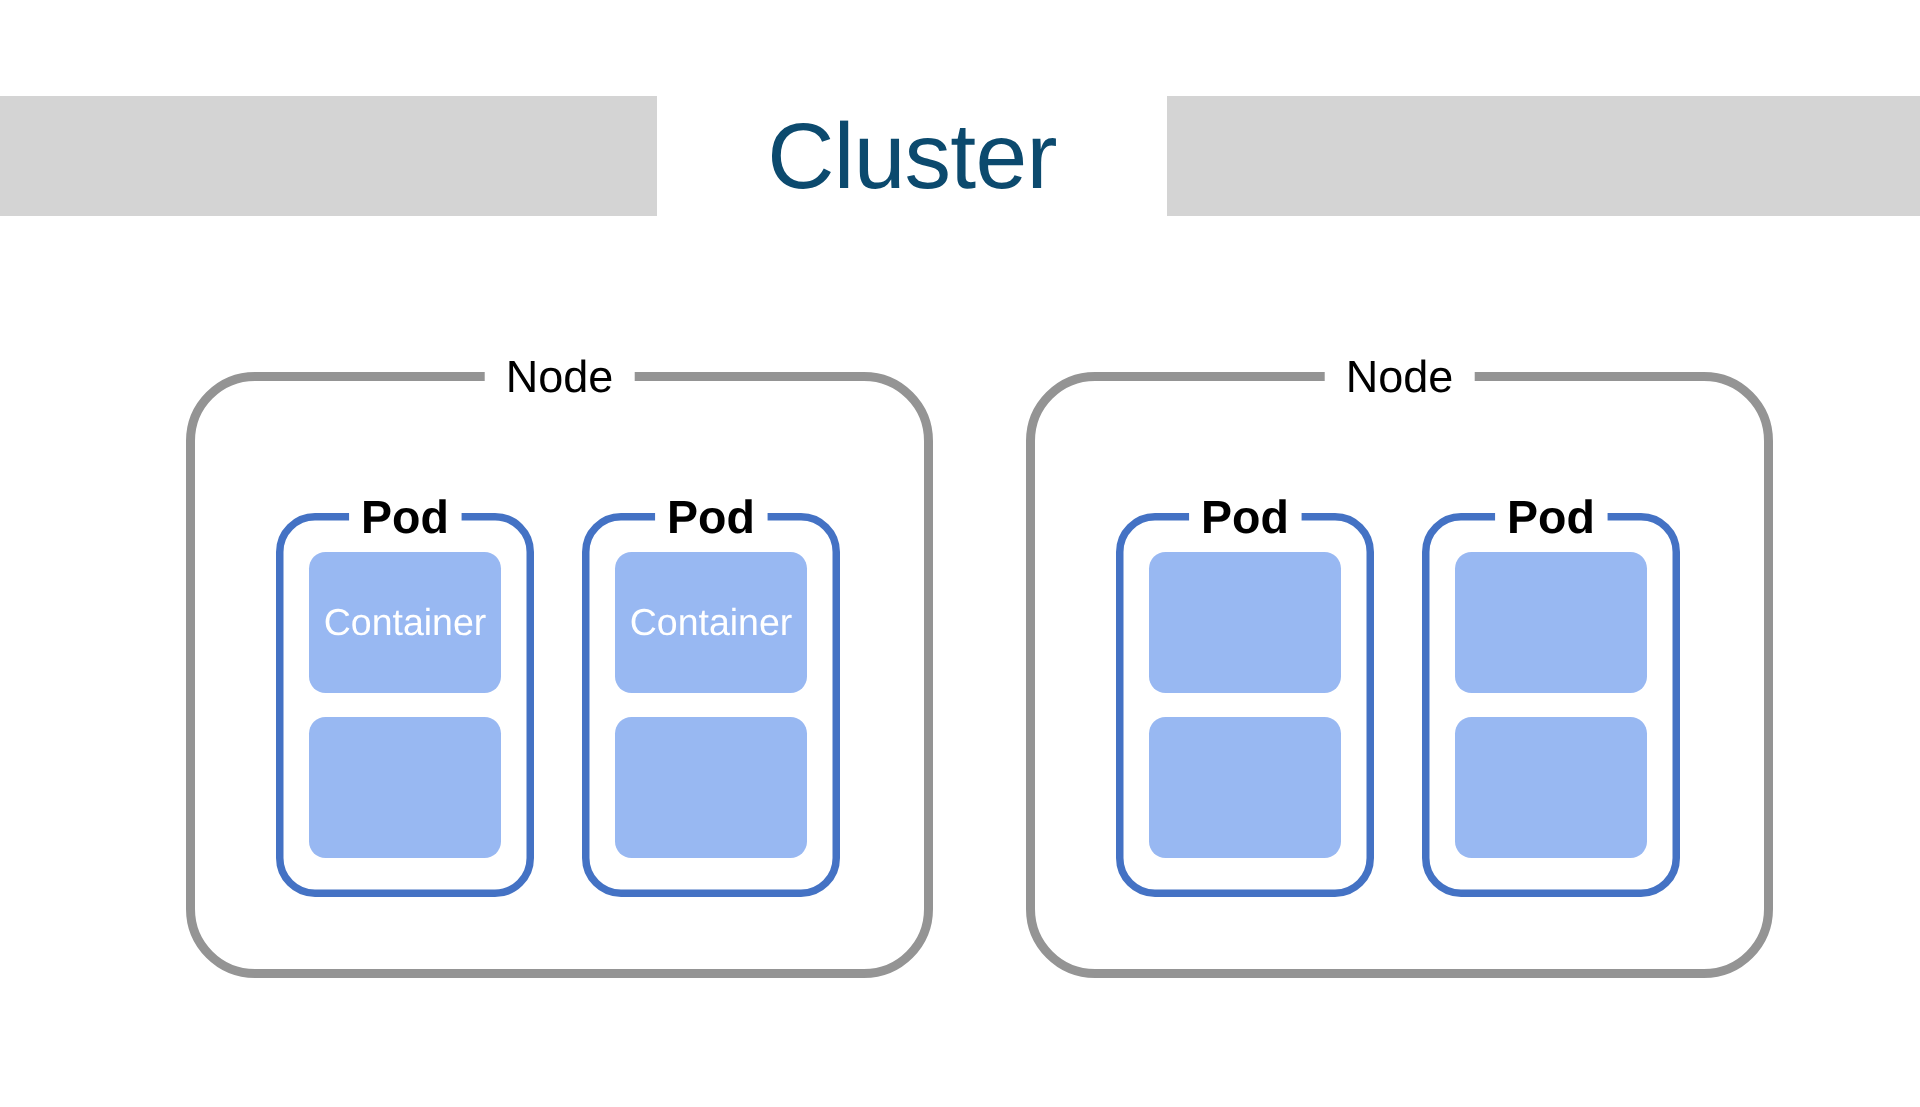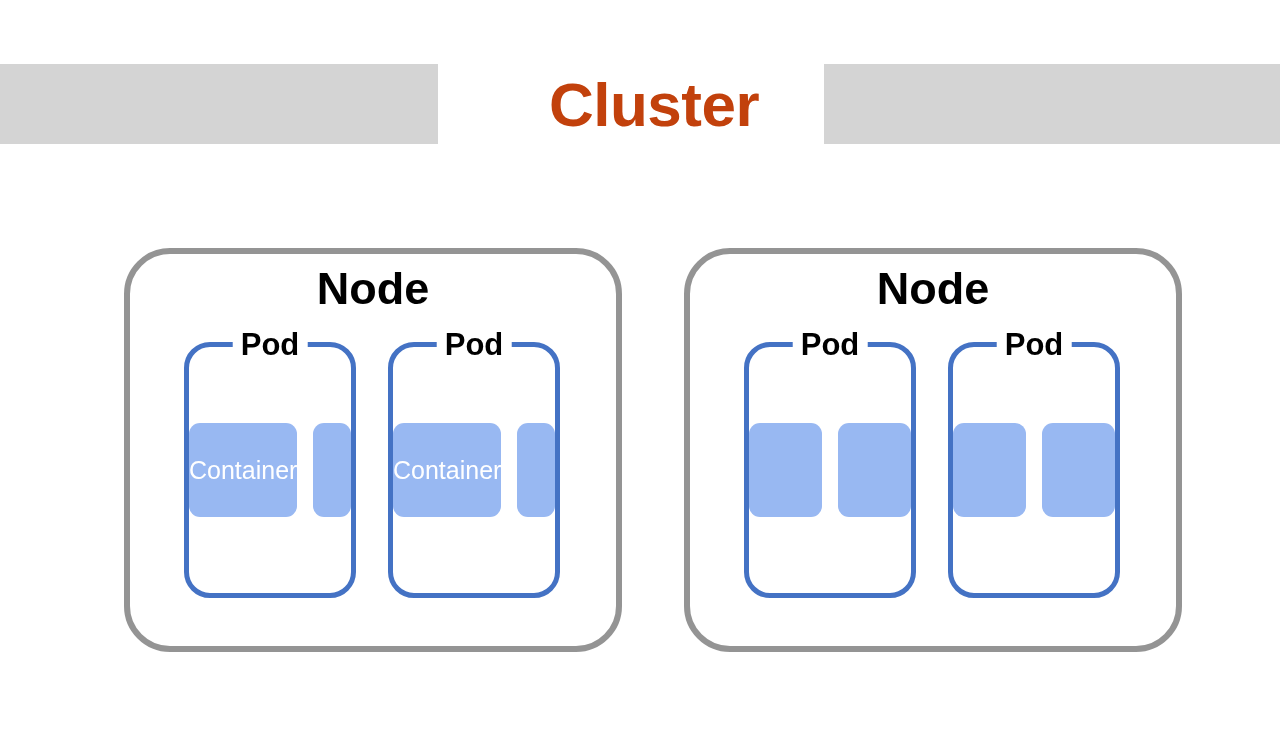--- a/index.html
+++ b/index.html
@@ -34,26 +34,25 @@
   .cluster-title {
     position: absolute;
     left: 438px;
     top: 64px;
     width: 340px;
     height: 80px;
     display: flex;
     align-items: center;
     justify-content: center;
     font-size: 62px;
-    font-weight: bold;
-    color: #c2410c;
+    font-weight: normal;
+    color: #0c4a6e;
     letter-spacing: -0.5px;
     background: #ffffff;
     white-space: nowrap;
-    padding-left: 46px;
   }
 
   
   .node {
     position: absolute;
     top: 248px;
     width: 498px;
     height: 404px;
     border: 6px solid #949494;
     border-radius: 46px;
@@ -63,45 +62,45 @@
   .node.node-1 { left: 124px; }
   .node.node-2 { left: 684px; }
 
   .node-label {
     position: absolute;
     top: -28px;
     left: 50%;
     transform: translateX(-50%);
     background: #ffffff;
     padding: 0 14px;
-    font-size: 45px;
-    font-weight: bold;
+    font-size: 30px;
+    font-weight: normal;
     line-height: 52px;
     color: #000000;
     white-space: nowrap;
-    margin-top: 37px;
   }
 
   
   .pods {
     position: absolute;
     left: 54px;
     top: 88px;
     display: flex;
     gap: 32px;
   }
 
   .pod {
     position: relative;
     width: 172px;
     height: 256px;
     border: 5px solid #4472c4;
     border-radius: 26px;
     box-sizing: border-box;
     display: flex;
+    flex-direction: column;
     align-items: center;
     justify-content: center;
     gap: 16px;
     background: transparent;
   }
 
   .pod-label {
     position: absolute;
     top: -19px;
     left: 50%;

